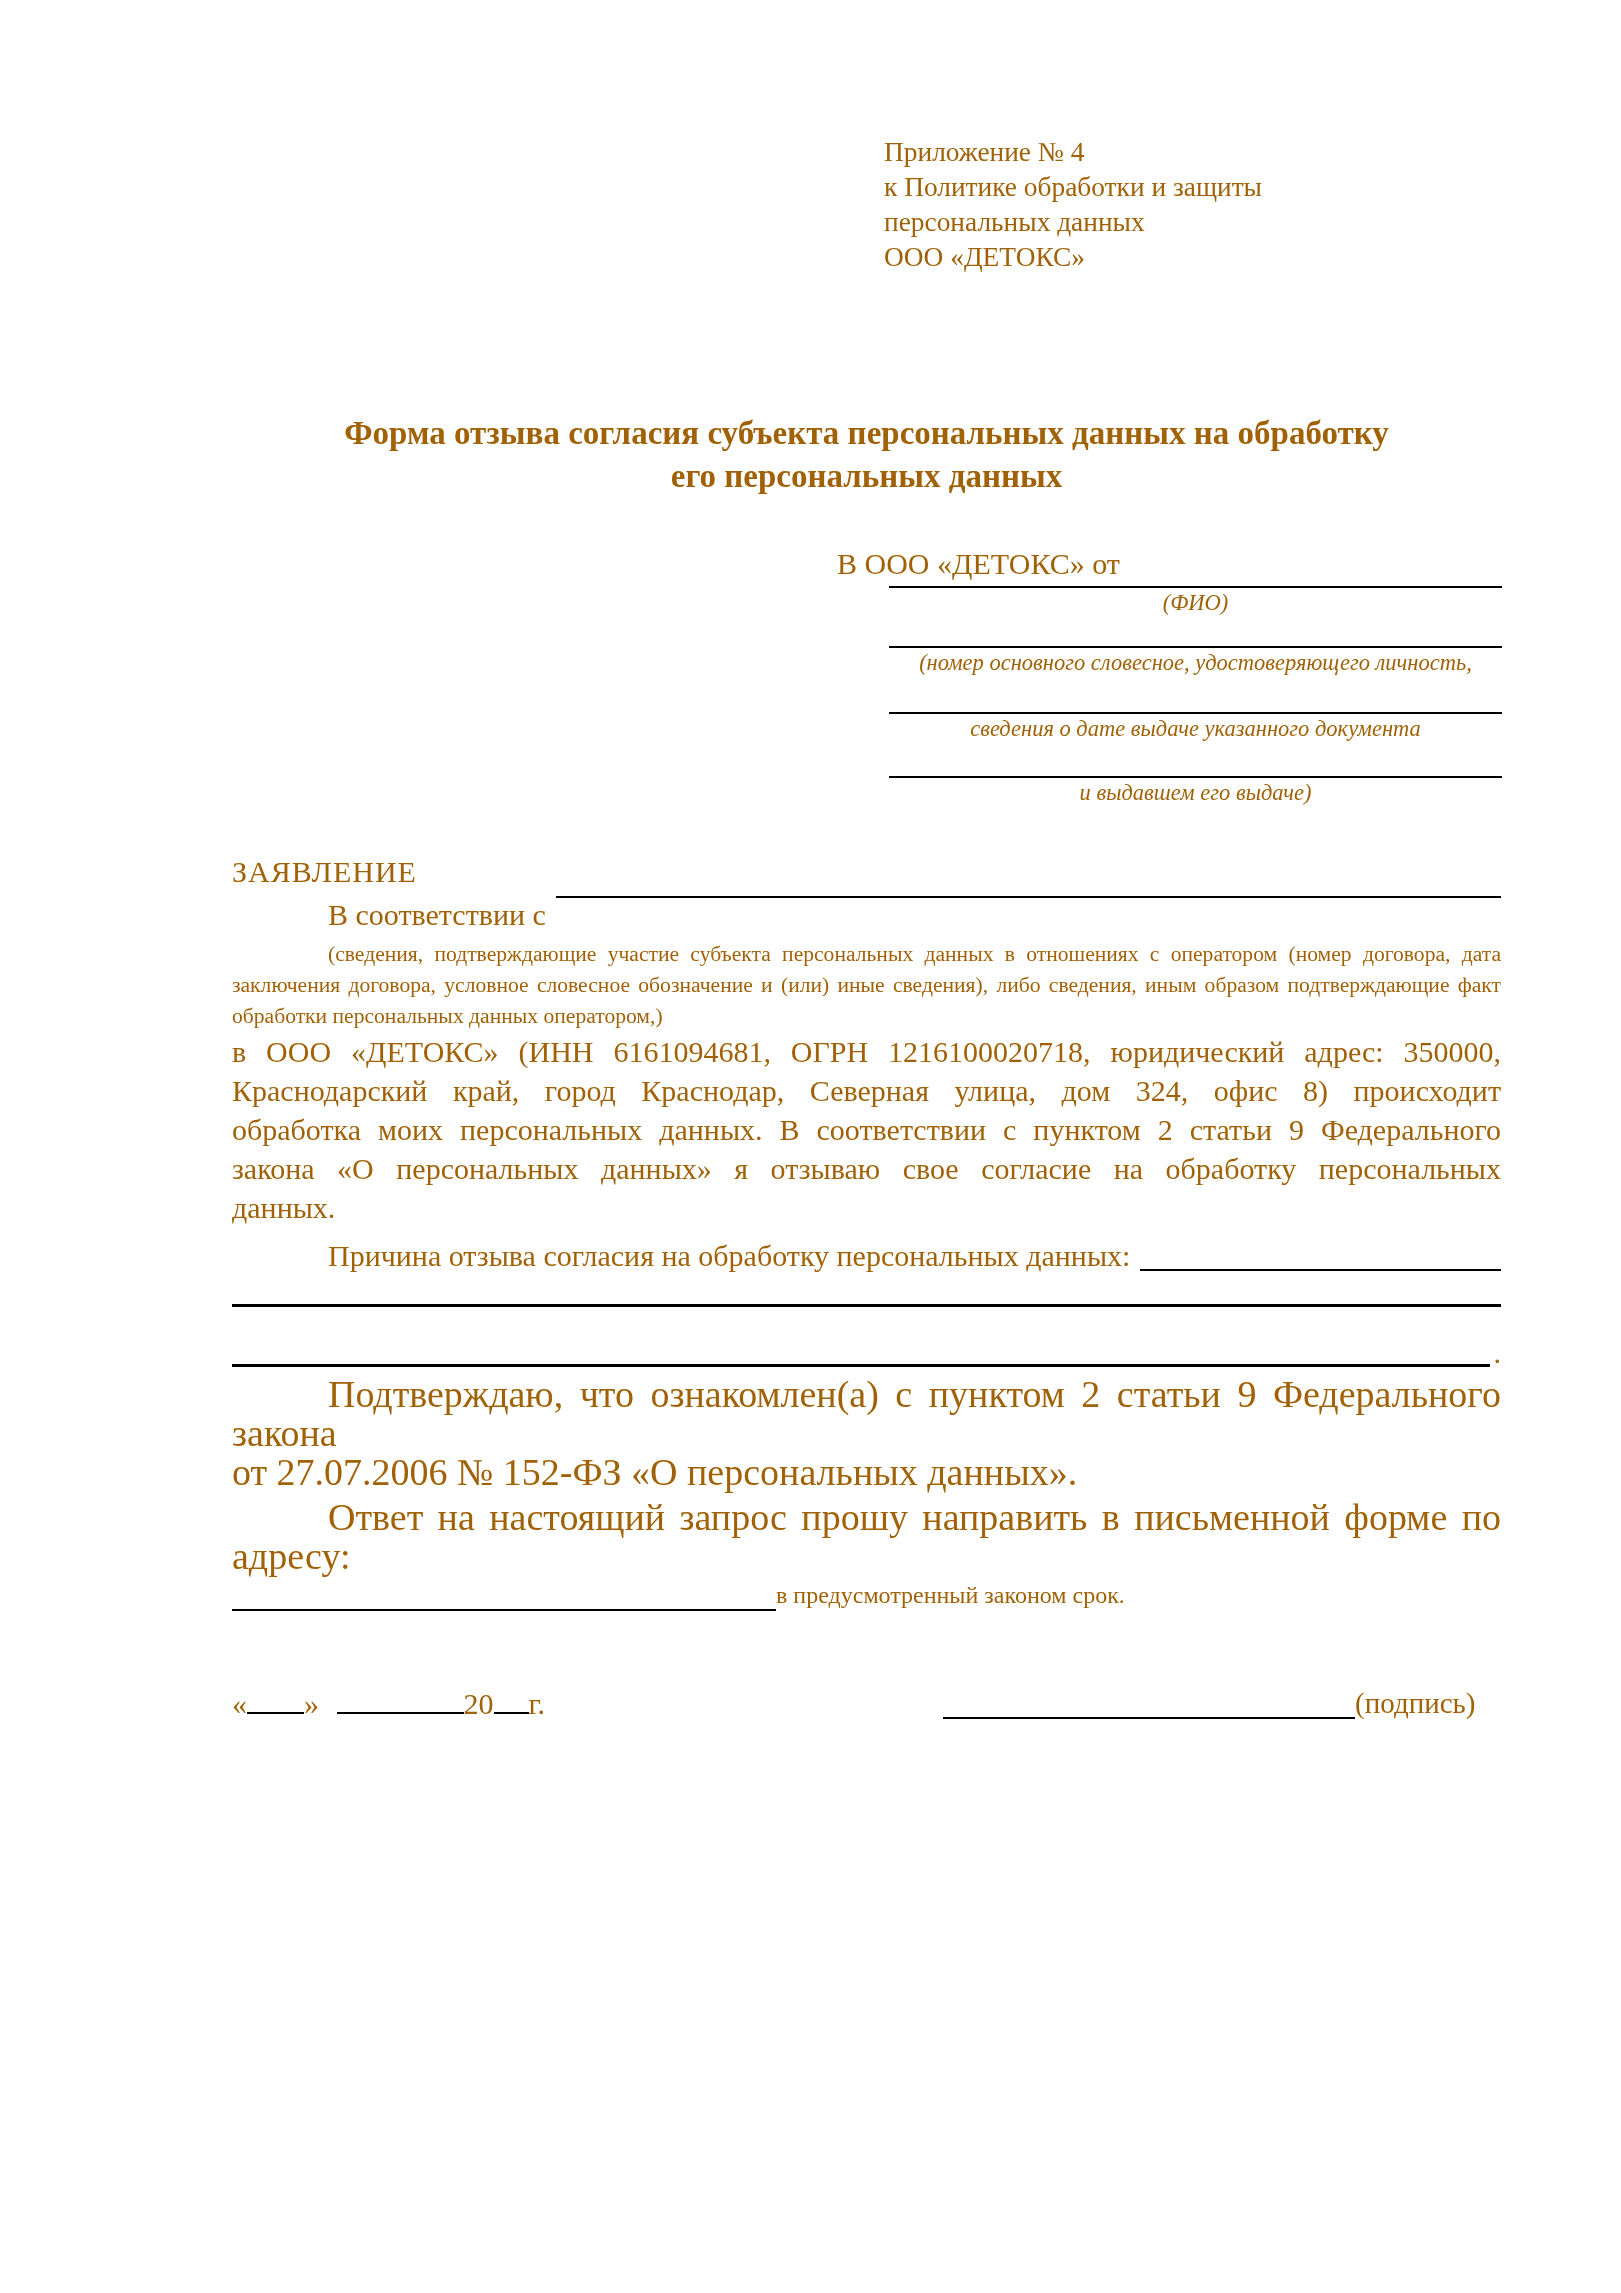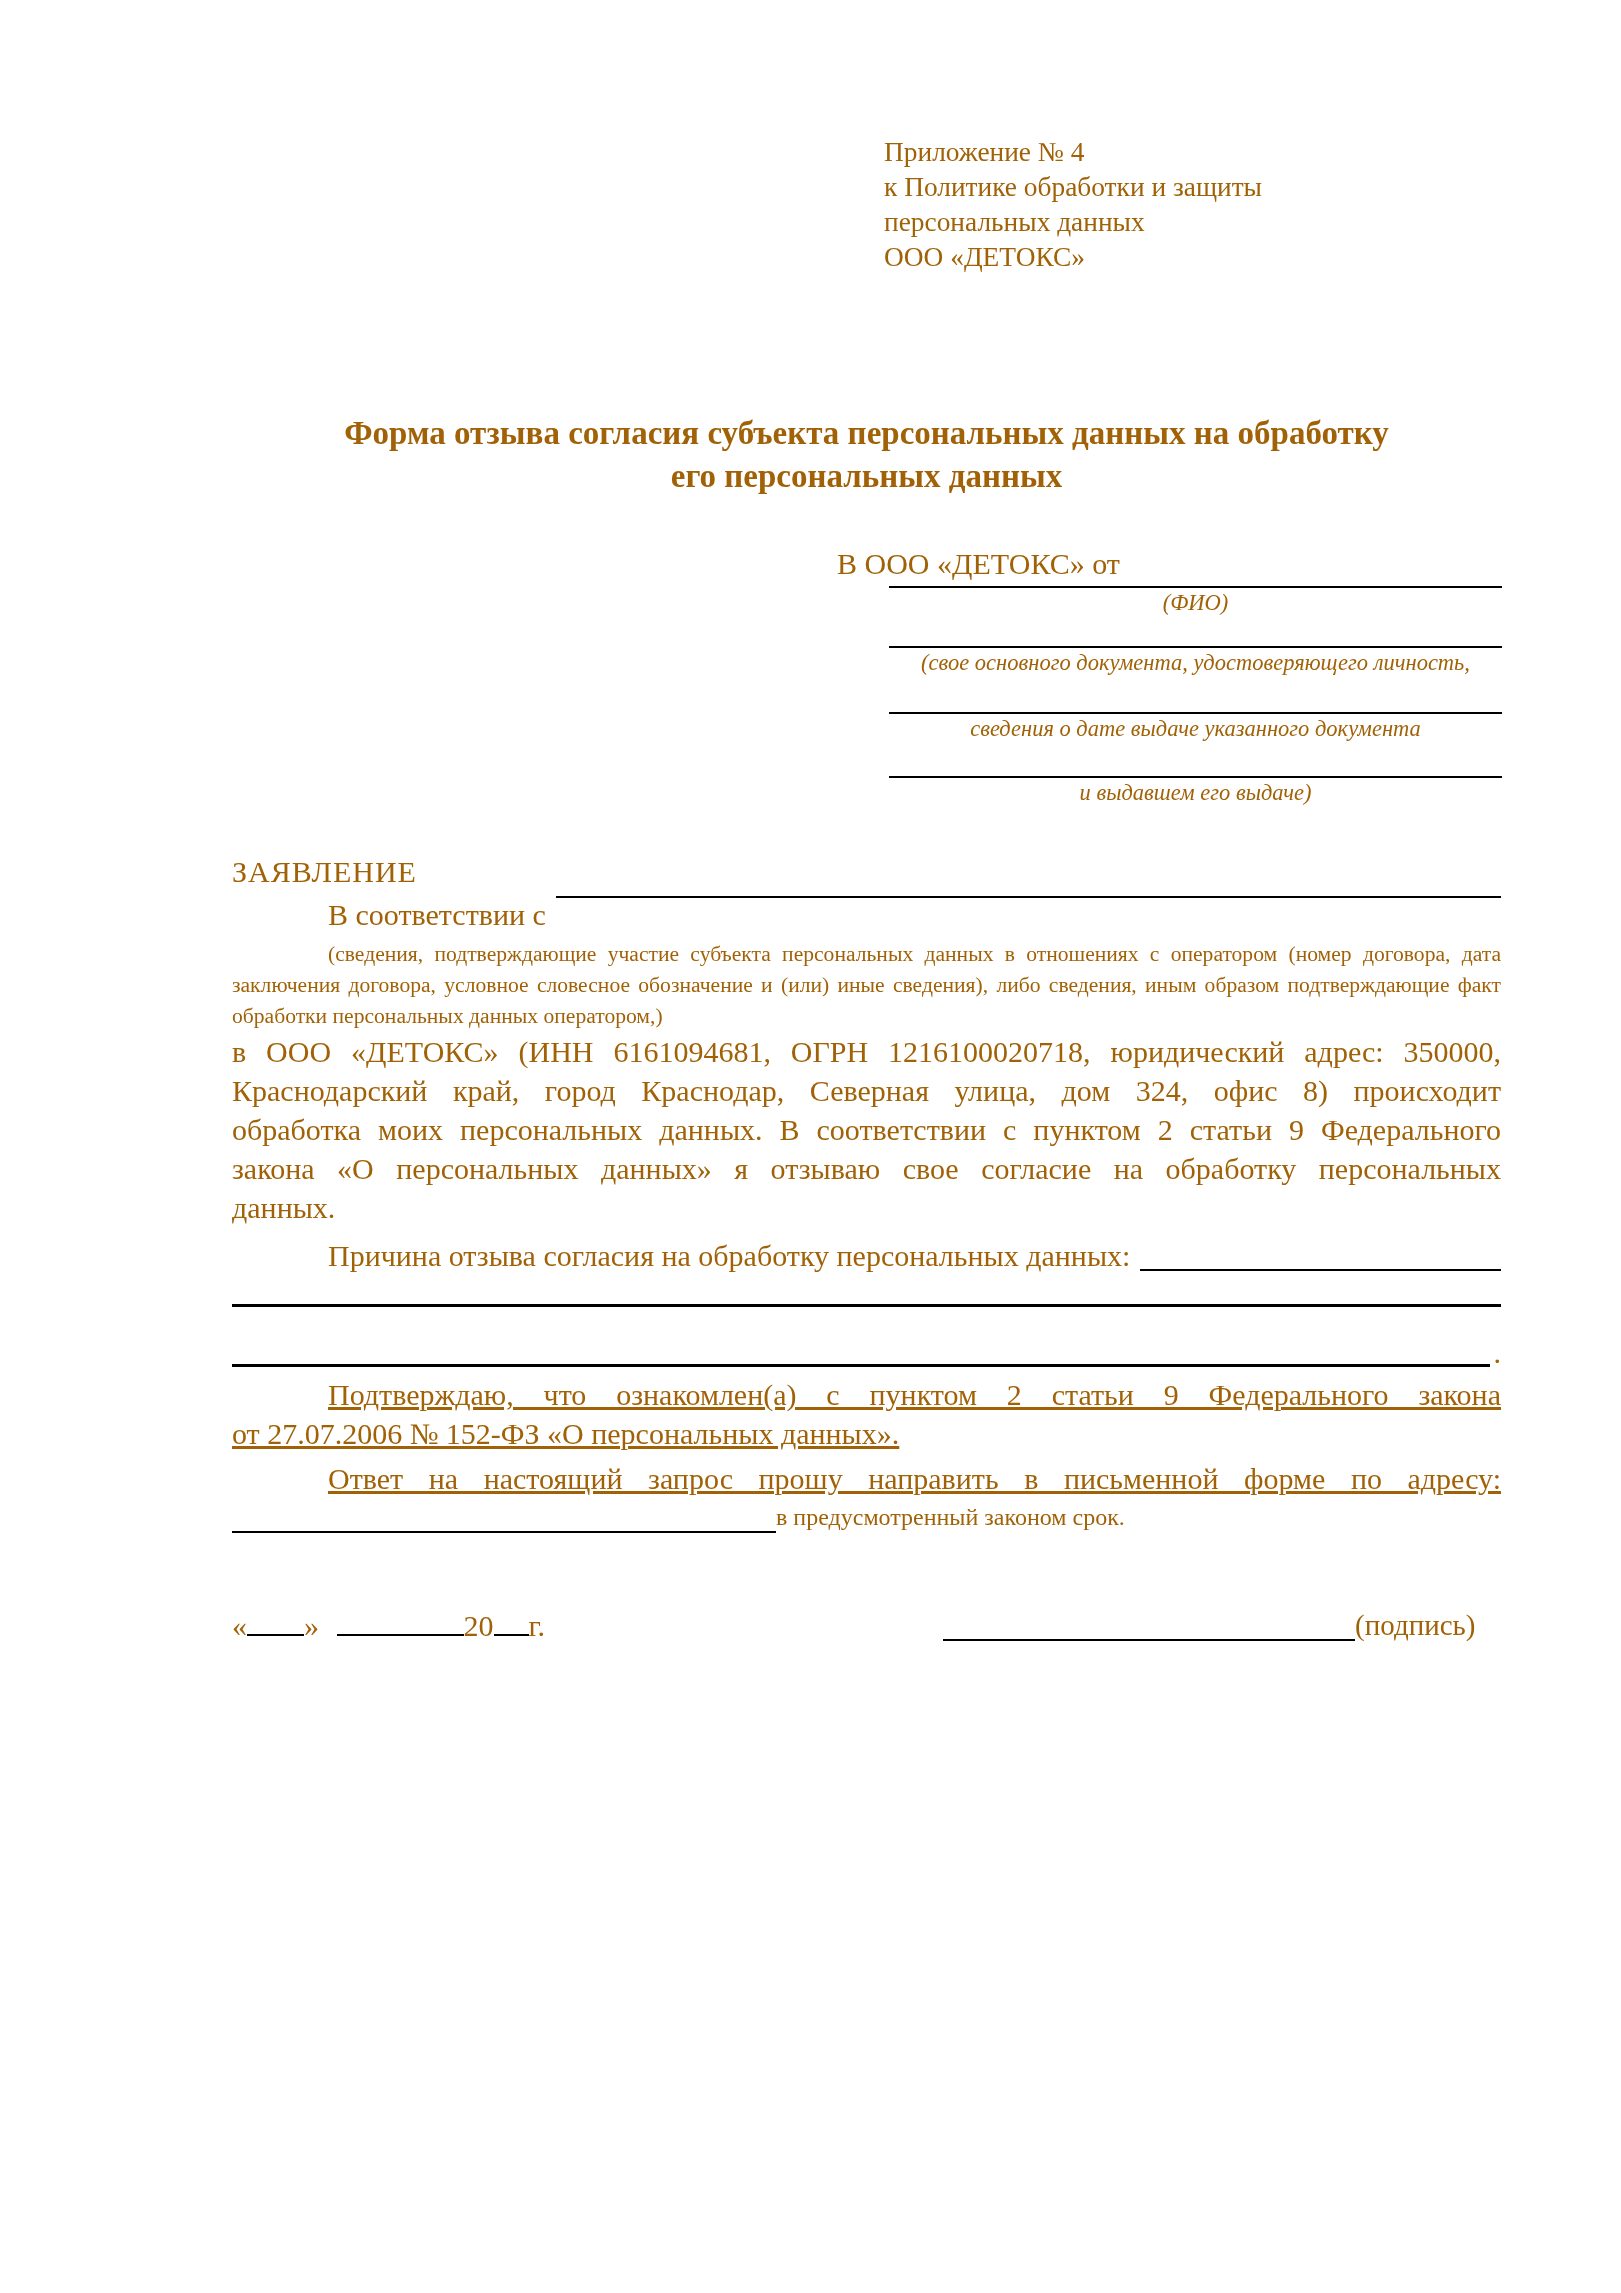--- a/index.html
+++ b/index.html
@@ -83,21 +83,21 @@
   }
   .reasonline .lead{margin-left:96px;white-space:nowrap;}
   .blankline{height:0;border-bottom:3.9px solid #000;margin-top:29px;}
   .blankline-row{
     display:flex;align-items:flex-end;
     margin-top:29px;
     font-size:30px;line-height:33px;
   }
   .blankline-row .fill{margin-left:0;margin-bottom:2px;border-bottom-width:3.9px;}
   .blankline-row .period{margin-left:3.9px;}
-  .par{font-size:30px;line-height:39px;margin-top:5.9px;text-decoration:underline;}
+  .par{font-size:38px;line-height:39px;margin-top:5.9px;}
   .par .ln{text-align:justify;}
   .par .ln.just{text-align-last:justify;}
   .par .ln.first{text-indent:96px;}
   .responseline{
     display:flex;
     font-size:24px;line-height:39px;
   }
   .responseline .u-long{width:544px;border-bottom:2.9px solid #000;margin-bottom:3.9px;}
   .responseline .tail{white-space:nowrap;}
   
@@ -138,21 +138,21 @@
 
   <div class="to-line">В ООО «ДЕТОКС» от</div>
 
   <div class="addr-fields">
     <div class="field f1">
       <div class="field-line"></div>
       <div class="field-caption">(ФИО)</div>
     </div>
     <div class="field f2">
       <div class="field-line"></div>
-      <div class="field-caption">(свое основного документа, удостоверяющего личность,</div>
+      <div class="field-caption">(номер основного словесное, удостоверяющего личность,</div>
     </div>
     <div class="field f3">
       <div class="field-line"></div>
       <div class="field-caption">сведения о дате выдаче указанного документа</div>
     </div>
     <div class="field f4">
       <div class="field-line"></div>
       <div class="field-caption">и выдавшем его выдаче)</div>
     </div>
   </div>

